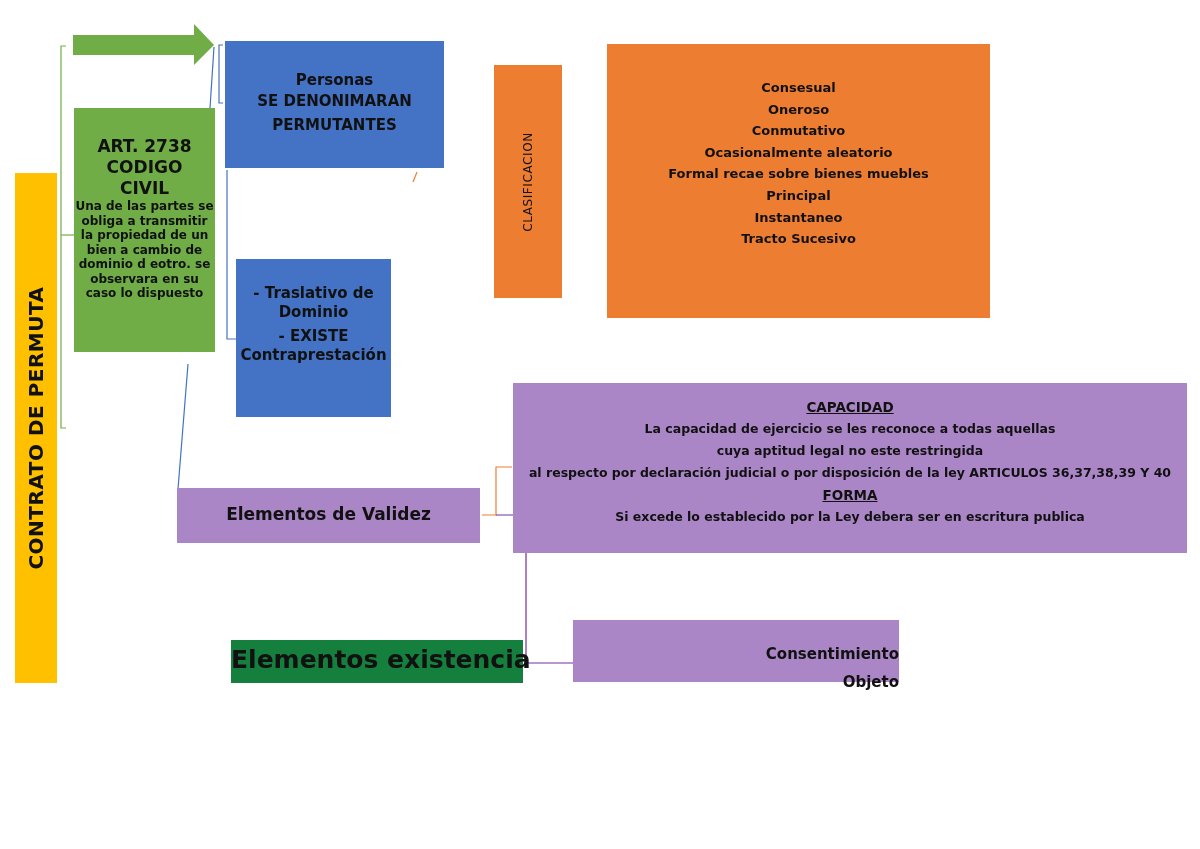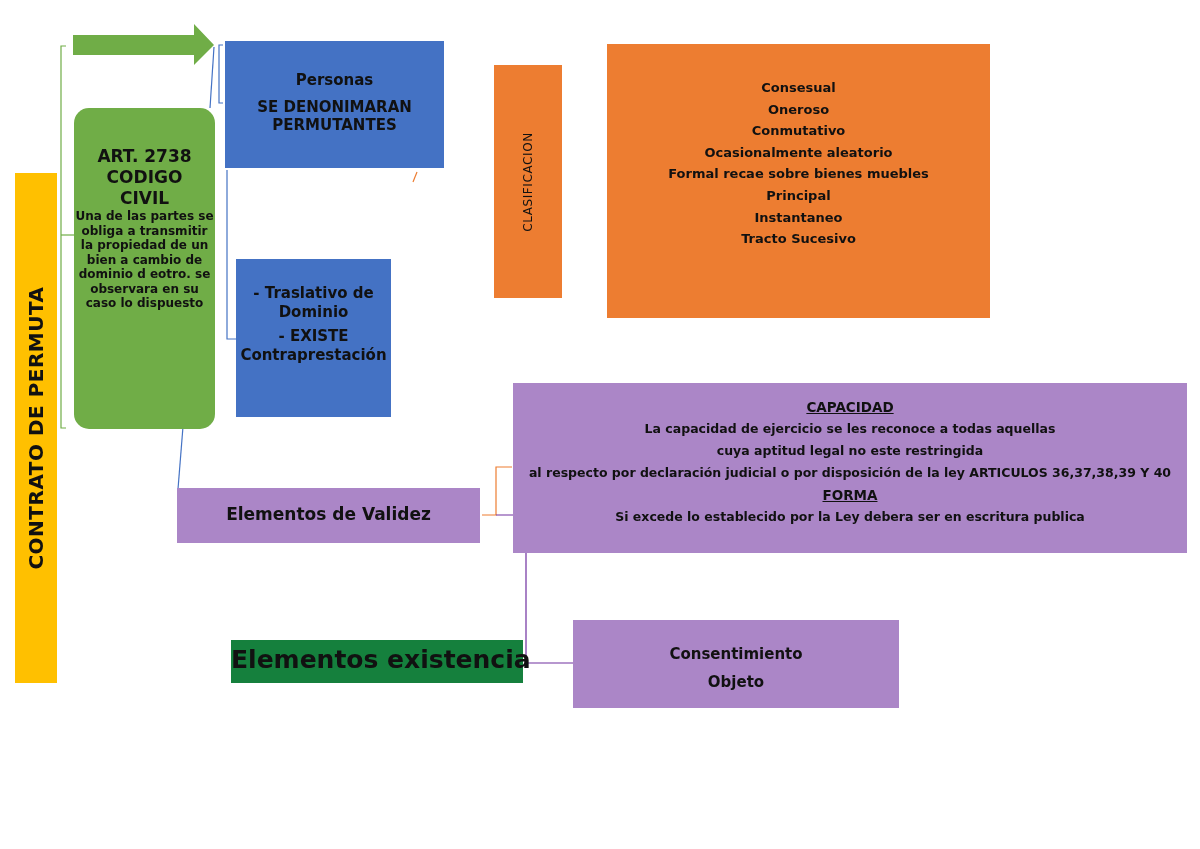--- a/index.html
+++ b/index.html
@@ -11,27 +11,27 @@
   .bold { font-weight: bold; }
   svg.lines { position: absolute; left: 0; top: 0; width: 1200px; height: 849px; pointer-events: none; }
 
   #title-bar { left: 15px; top: 173px; width: 42px; height: 510px; background: #ffc000; }
   #title-bar span {
     position: absolute; left: 50%; top: 50%;
     transform: translate(-50%, -50%) rotate(-90deg);
     white-space: nowrap; font-size: 20px; font-weight: bold; letter-spacing: 0.5px;
   }
 
-  #art-box { left: 74px; top: 108px; width: 141px; height: 321px; background: #70ad47; padding-top: 38px; border-radius: 15px; }
+  #art-box { left: 74px; top: 108px; width: 141px; height: 244px; background: #70ad47; padding-top: 28px; }
   #art-title { font-size: 17px; font-weight: bold; line-height: 21px; }
   #art-desc { font-size: 12px; line-height: 14.5px; padding: 0 1px; }
 
   #personas-box { left: 225px; top: 41px; width: 219px; height: 127px; background: #4472c4; padding-top: 30px; }
   #personas-box .l1 { font-size: 15px; font-weight: bold; }
-  #personas-box .l2 { font-size: 15px; font-weight: bold; line-height: 18px; margin-top: 9px; }
+  #personas-box .l2 { font-size: 15px; font-weight: bold; line-height: 24px; }
 
   #traslativo-box { left: 236px; top: 259px; width: 155px; height: 158px; background: #4472c4; padding-top: 25px; }
   #traslativo-box div { font-size: 15px; font-weight: bold; line-height: 19px; }
   #traslativo-box .gap { margin-top: 5px; }
 
   #clasif-label { left: 494px; top: 65px; width: 68px; height: 233px; background: #ed7d31; }
   #clasif-label span {
     position: absolute; left: 50%; top: 50%;
     transform: translate(-50%, -50%) rotate(-90deg);
     white-space: nowrap; font-size: 12px; letter-spacing: 0.6px;
@@ -39,21 +39,21 @@
 
   #clasif-box { left: 607px; top: 44px; width: 383px; height: 274px; background: #ed7d31; padding-top: 33px; }
   #clasif-box div { font-size: 13px; font-weight: bold; line-height: 21.6px; }
 
   #validez-detail { left: 513px; top: 383px; width: 674px; height: 170px; background: #ab86c7; padding-top: 13px; }
   #validez-detail .h { font-size: 13.5px; font-weight: bold; text-decoration: underline; line-height: 22px; }
   #validez-detail .t { font-size: 12.5px; font-weight: bold; line-height: 22px; }
 
   #validez-box { left: 177px; top: 488px; width: 303px; height: 55px; background: #ab86c7; padding-top: 16px; font-size: 17px; font-weight: bold; }
   #existencia-box { left: 231px; top: 640px; width: 292px; height: 43px; background: #15803d; padding-top: 5px; font-size: 25px; font-weight: bold; white-space: nowrap; }
-  #existencia-items { left: 573px; top: 620px; width: 326px; height: 88px; background: #ab86c7; padding-top: 20px; }
+  #existencia-items { left: 573px; top: 620px; width: 326px; height: 62px; background: #ab86c7; padding-top: 20px; text-align: right; }
   #existencia-items div { font-size: 15px; font-weight: bold; line-height: 28px; }
 </style>
 </head>
 <body>
 
 <svg class="lines" viewBox="0 0 1200 849">
 
   <path d="M66 428 L61 428 L61 46 L66 46" fill="none" stroke="#70ad47" stroke-width="1.2"></path>
   <line x1="61" y1="235" x2="74" y2="235" stroke="#70ad47" stroke-width="1.2"></line>
 

